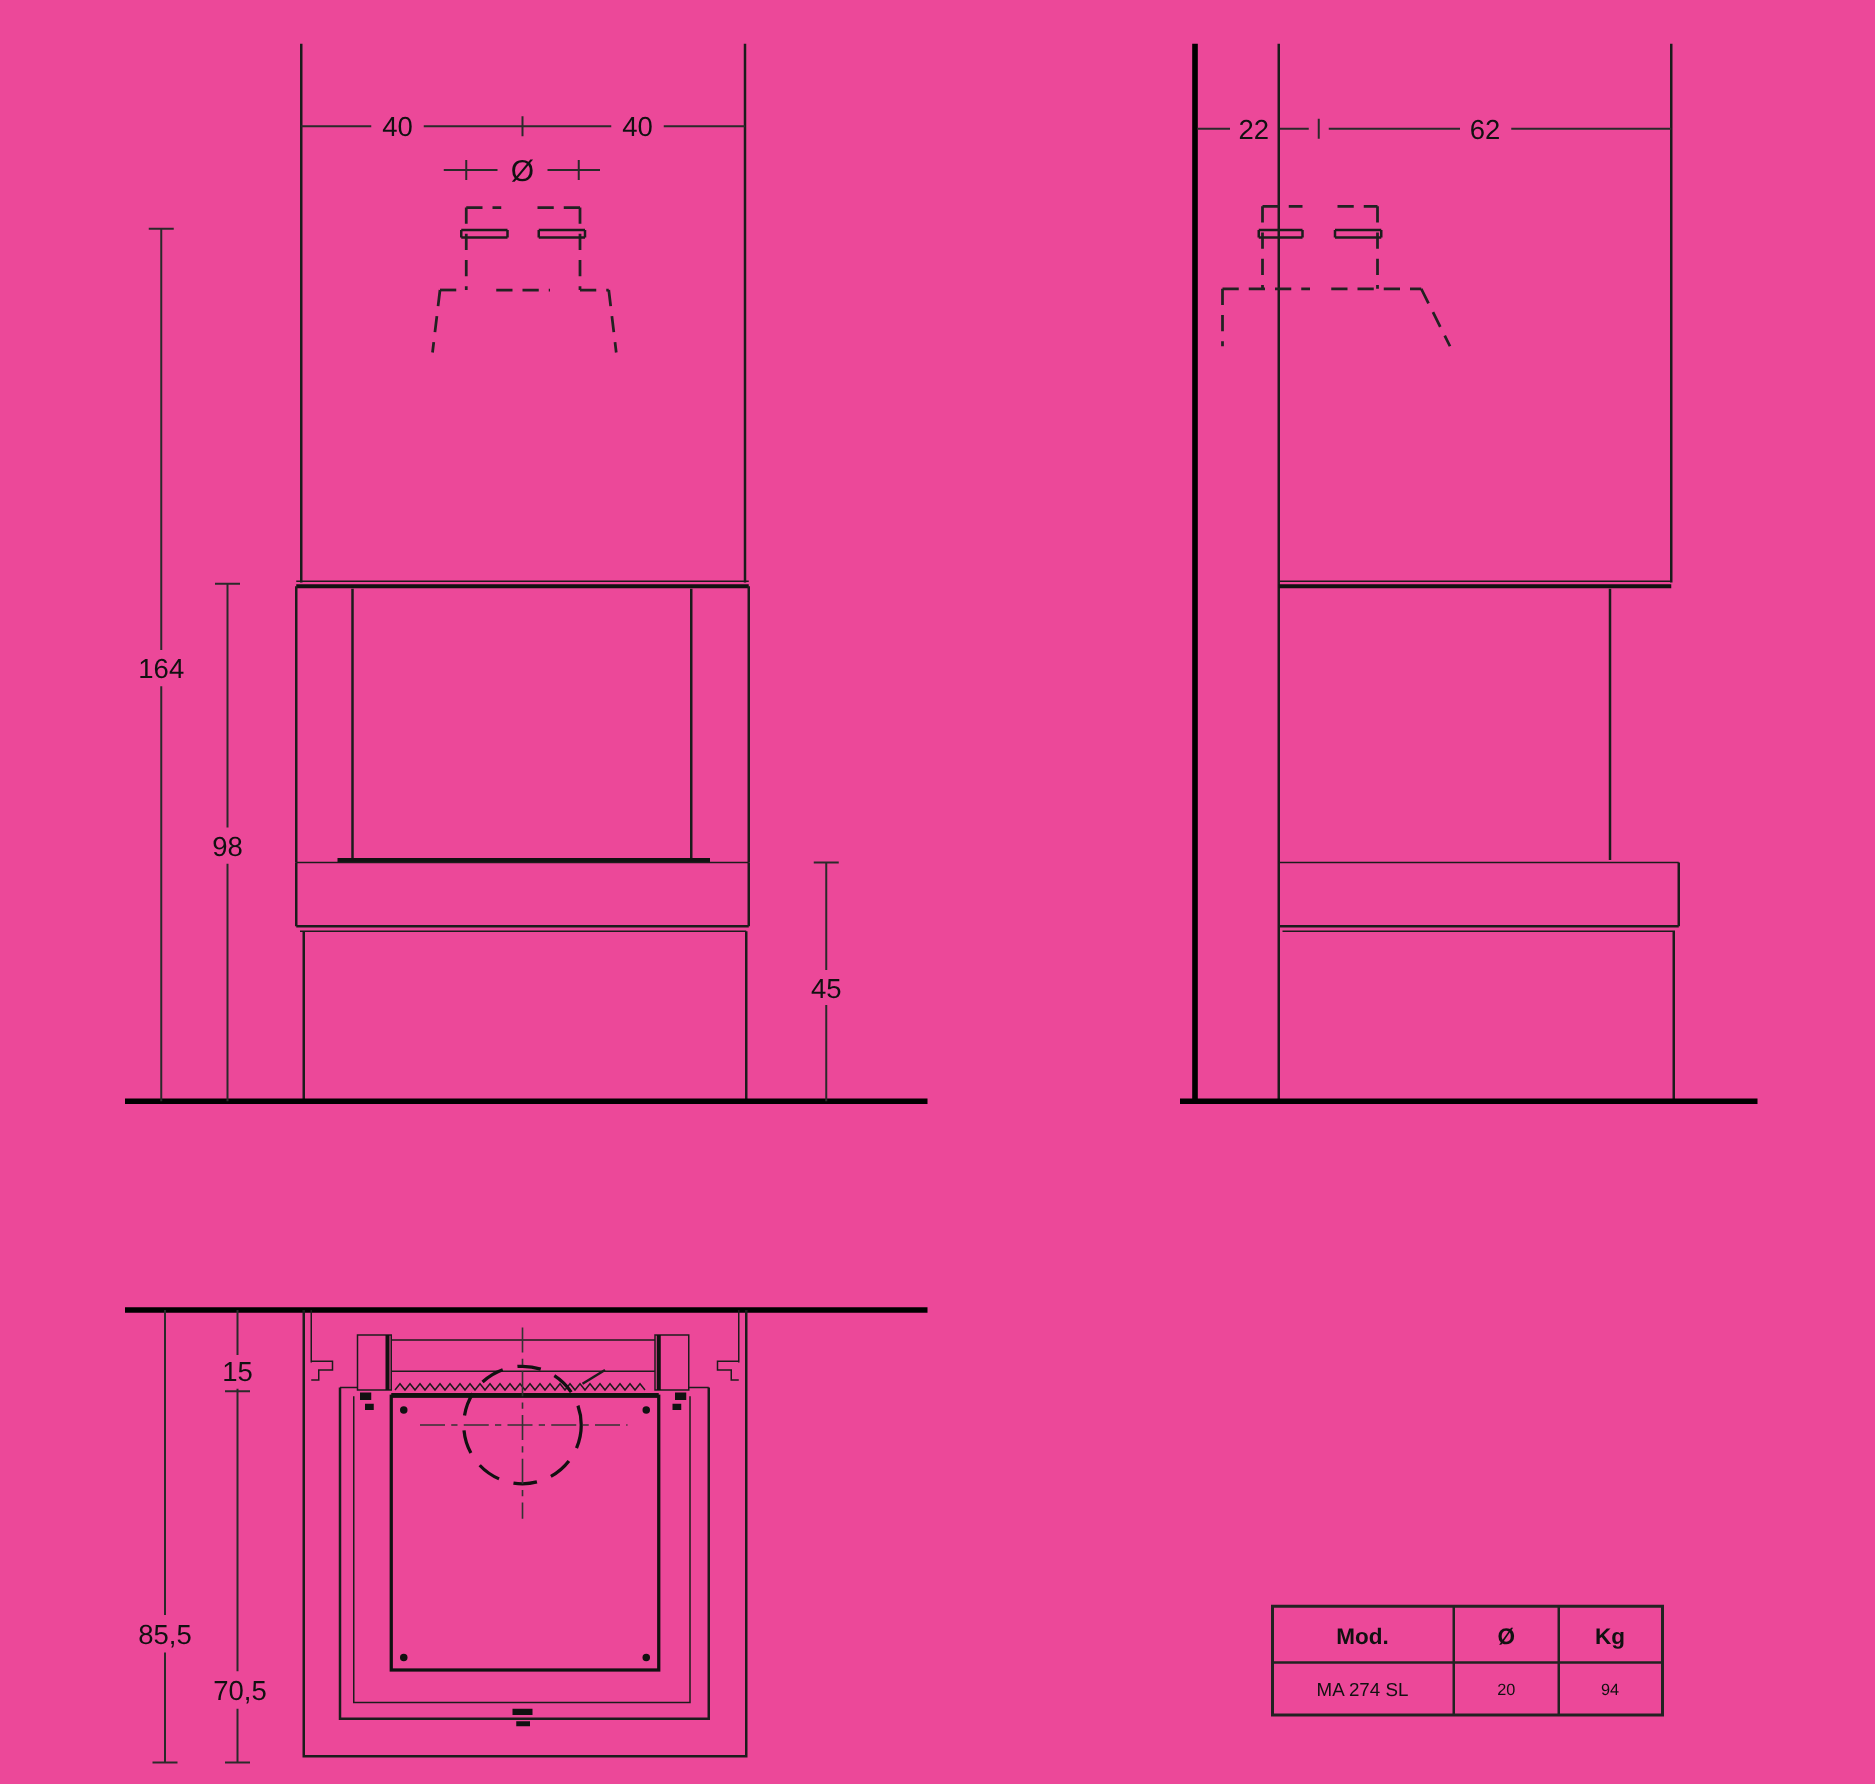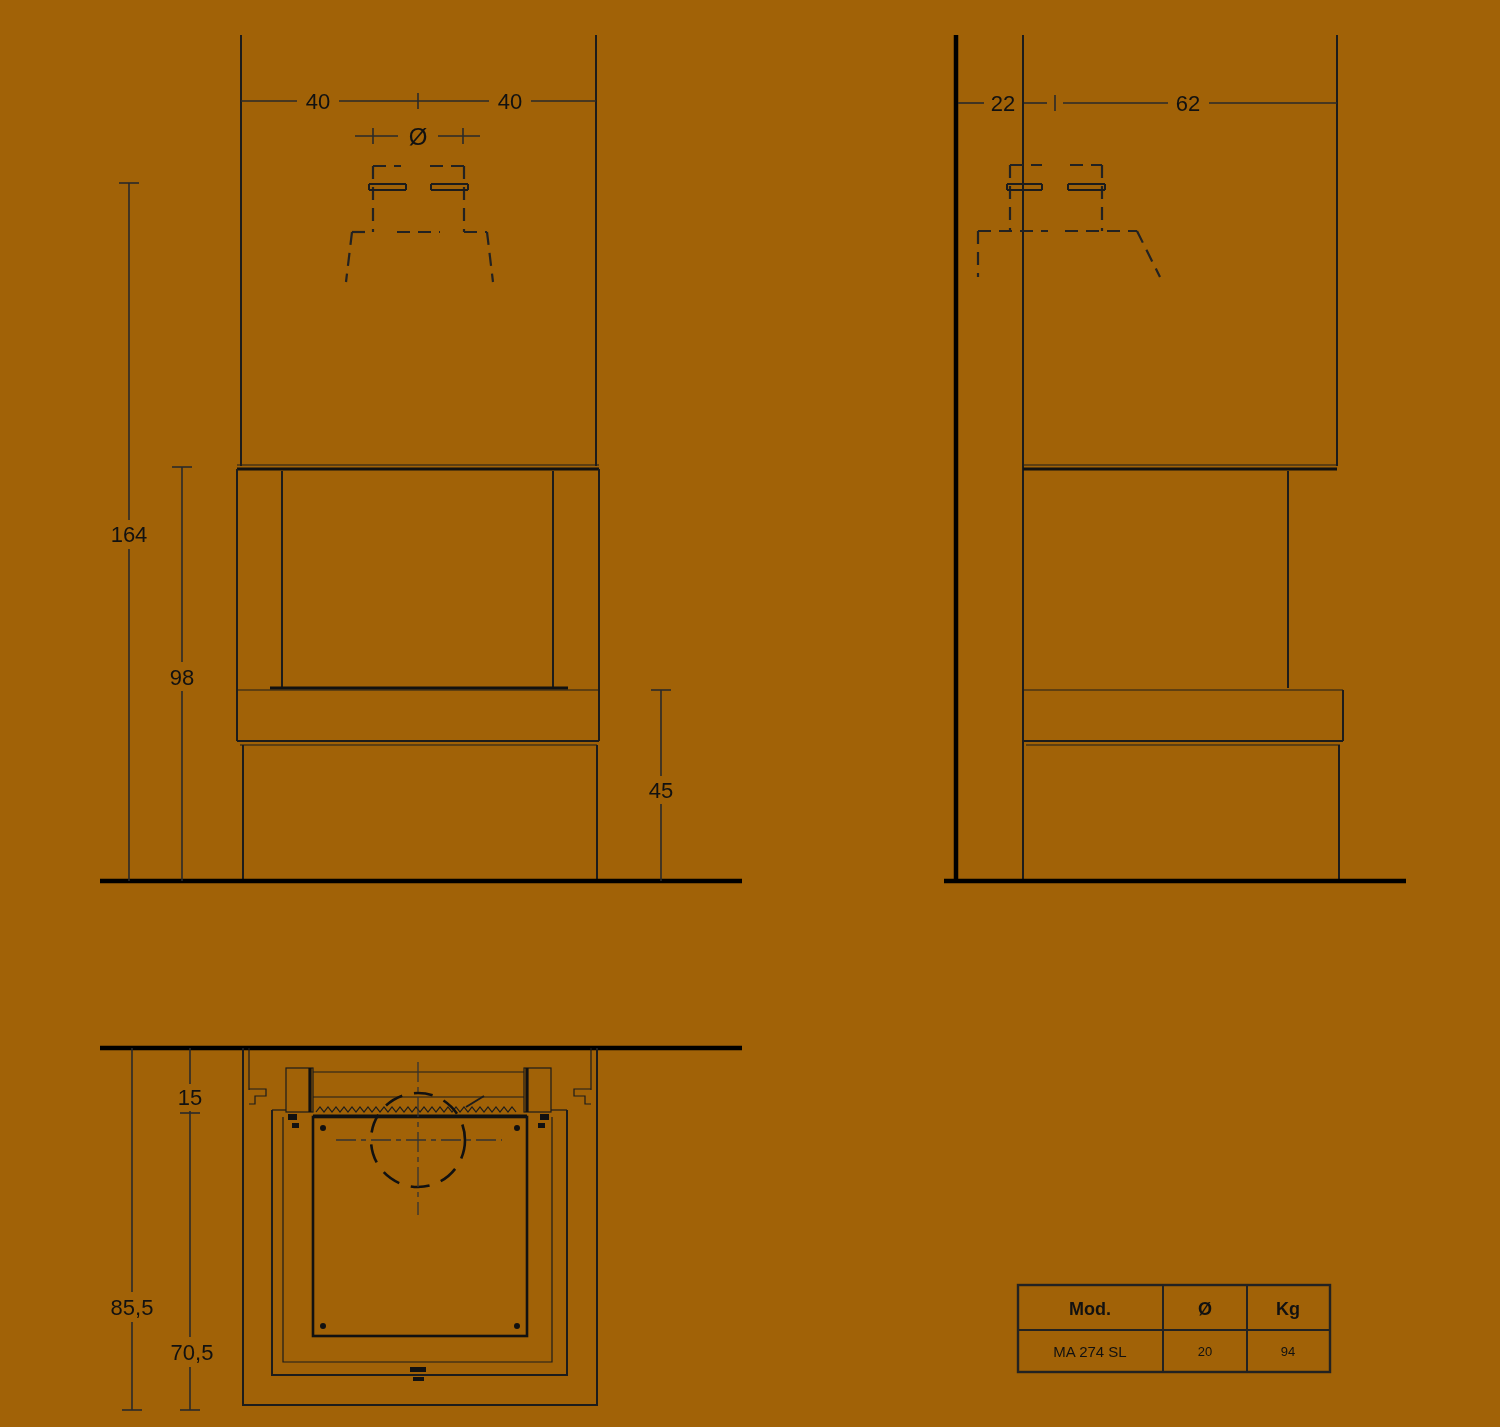--- a/index.html
+++ b/index.html
@@ -1,16 +1,16 @@
 <!DOCTYPE html>
 <html><head>
 <meta charset="utf-8">
 <style>
   html,body{margin:0;padding:0;background:#ffffff;}
-  .sheet{position:relative;width:1500px;height:1427px;background:#a16207;overflow:hidden;
+  .sheet{position:relative;width:1500px;height:1427px;background:#ec4899;overflow:hidden;
          font-family:"Liberation Sans", sans-serif;}
   svg{position:absolute;left:0;top:0;}
   .ln{stroke:#1c1c1c;stroke-width:2;fill:none;}
   .thin{stroke:#1c1c1c;stroke-width:1.2;fill:none;}
   .thick{stroke:#111;stroke-width:3.2;fill:none;}
   .heavy{stroke:#000;stroke-width:4.5;fill:none;}
   .dim{stroke:#2a2a2a;stroke-width:1.6;fill:none;}
   .dash{stroke:#222;stroke-width:2.2;fill:none;stroke-dasharray:13 8;}
   .cline{stroke:#333;stroke-width:1.3;fill:none;stroke-dasharray:20 5 5 5;}
   .lbl{fill:#111;font-size:22px;text-anchor:middle;}

